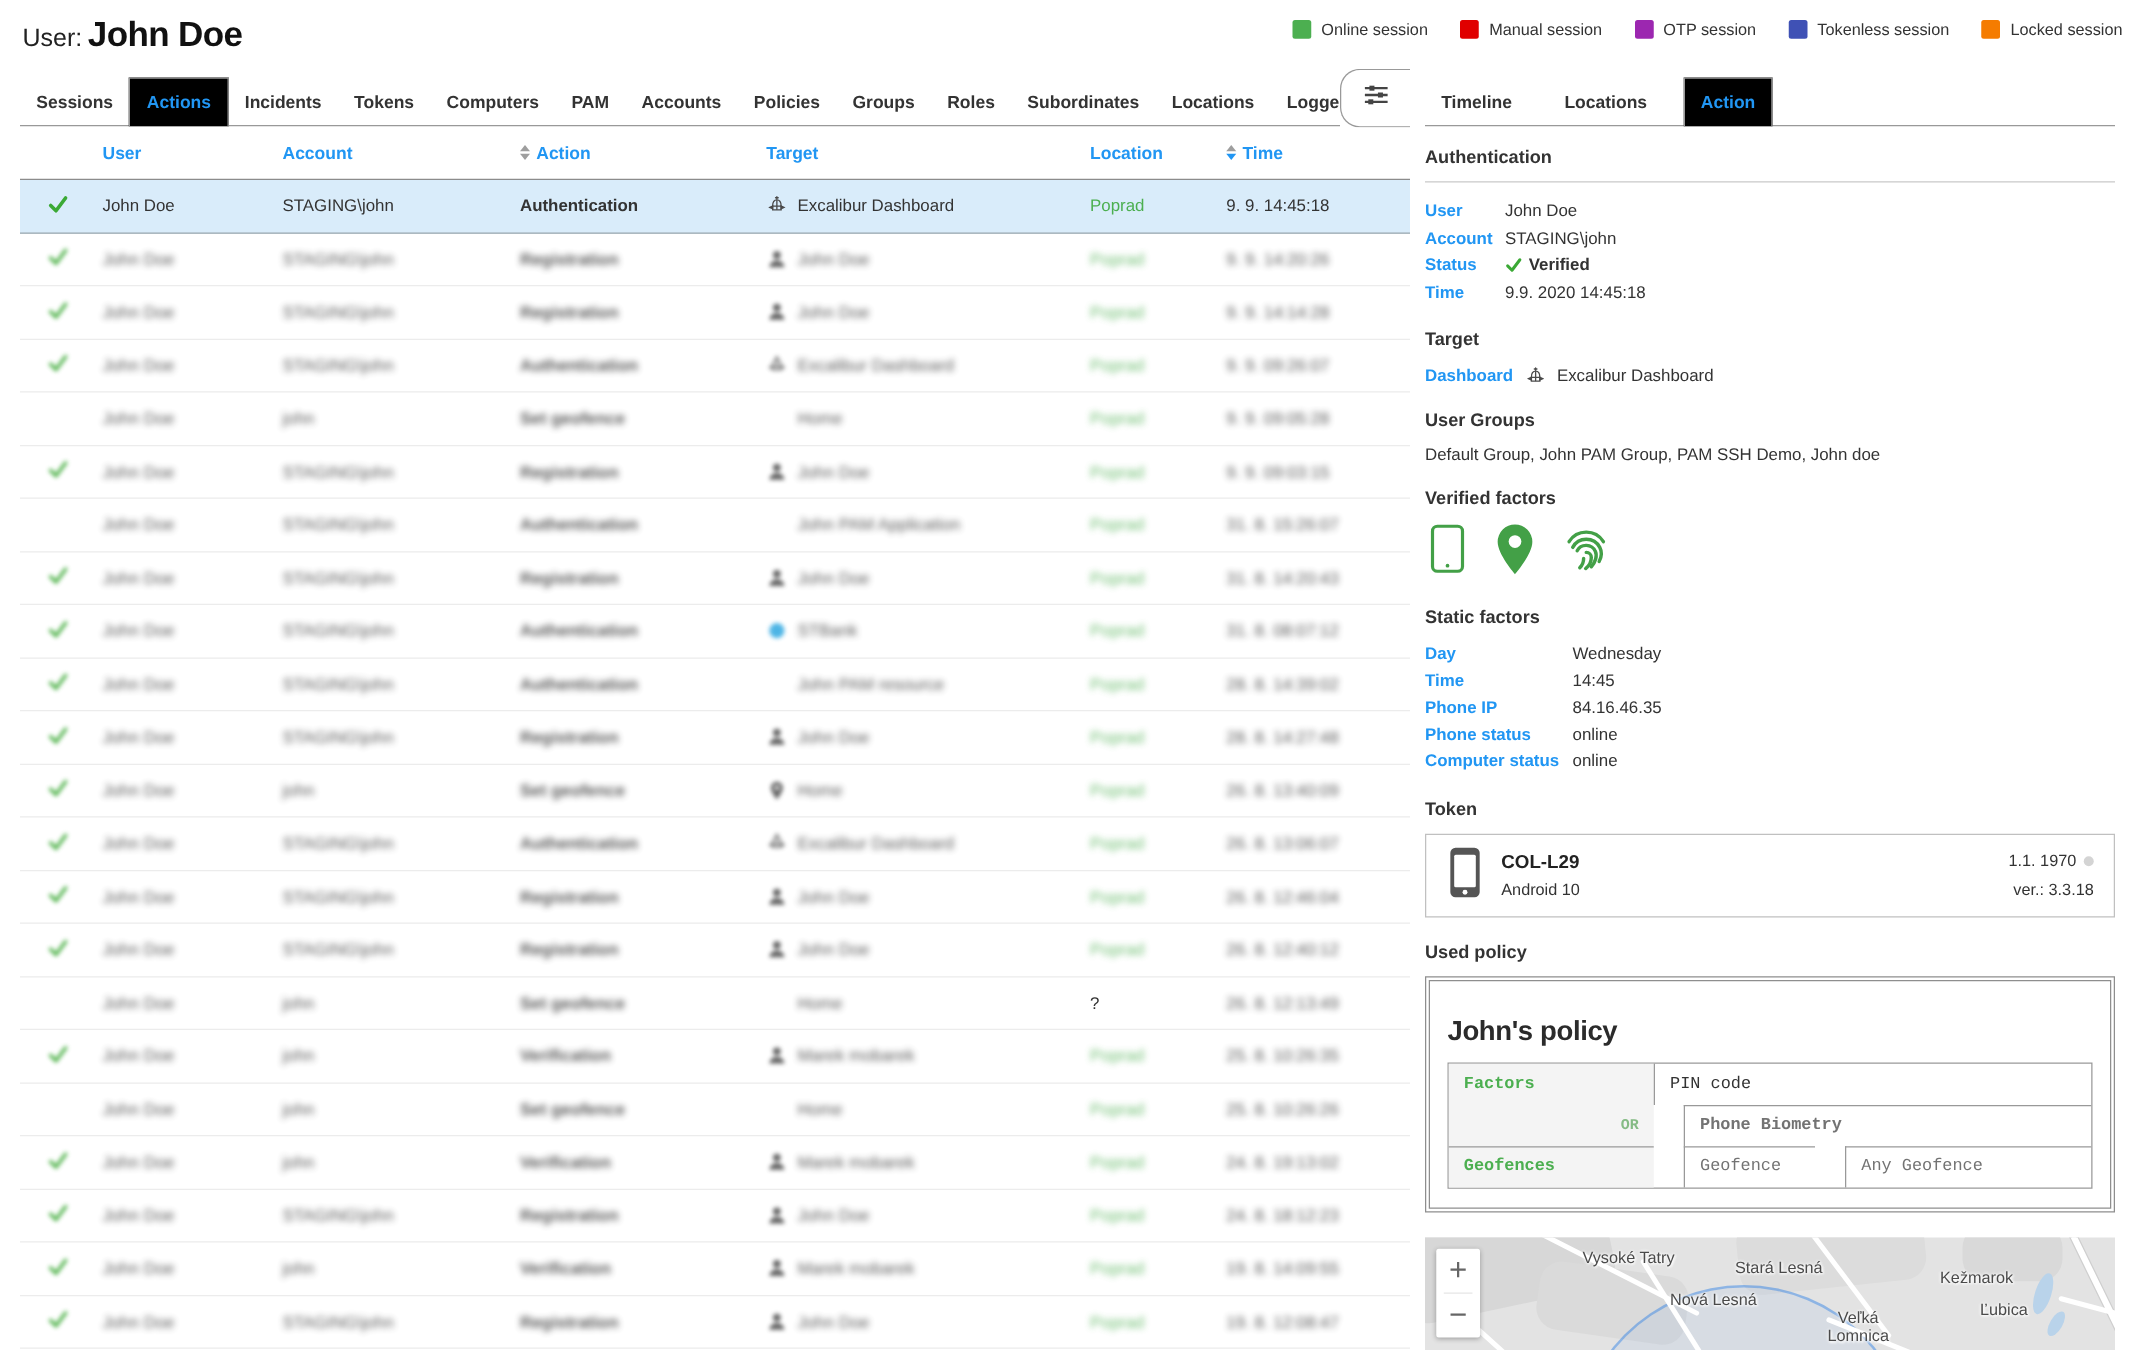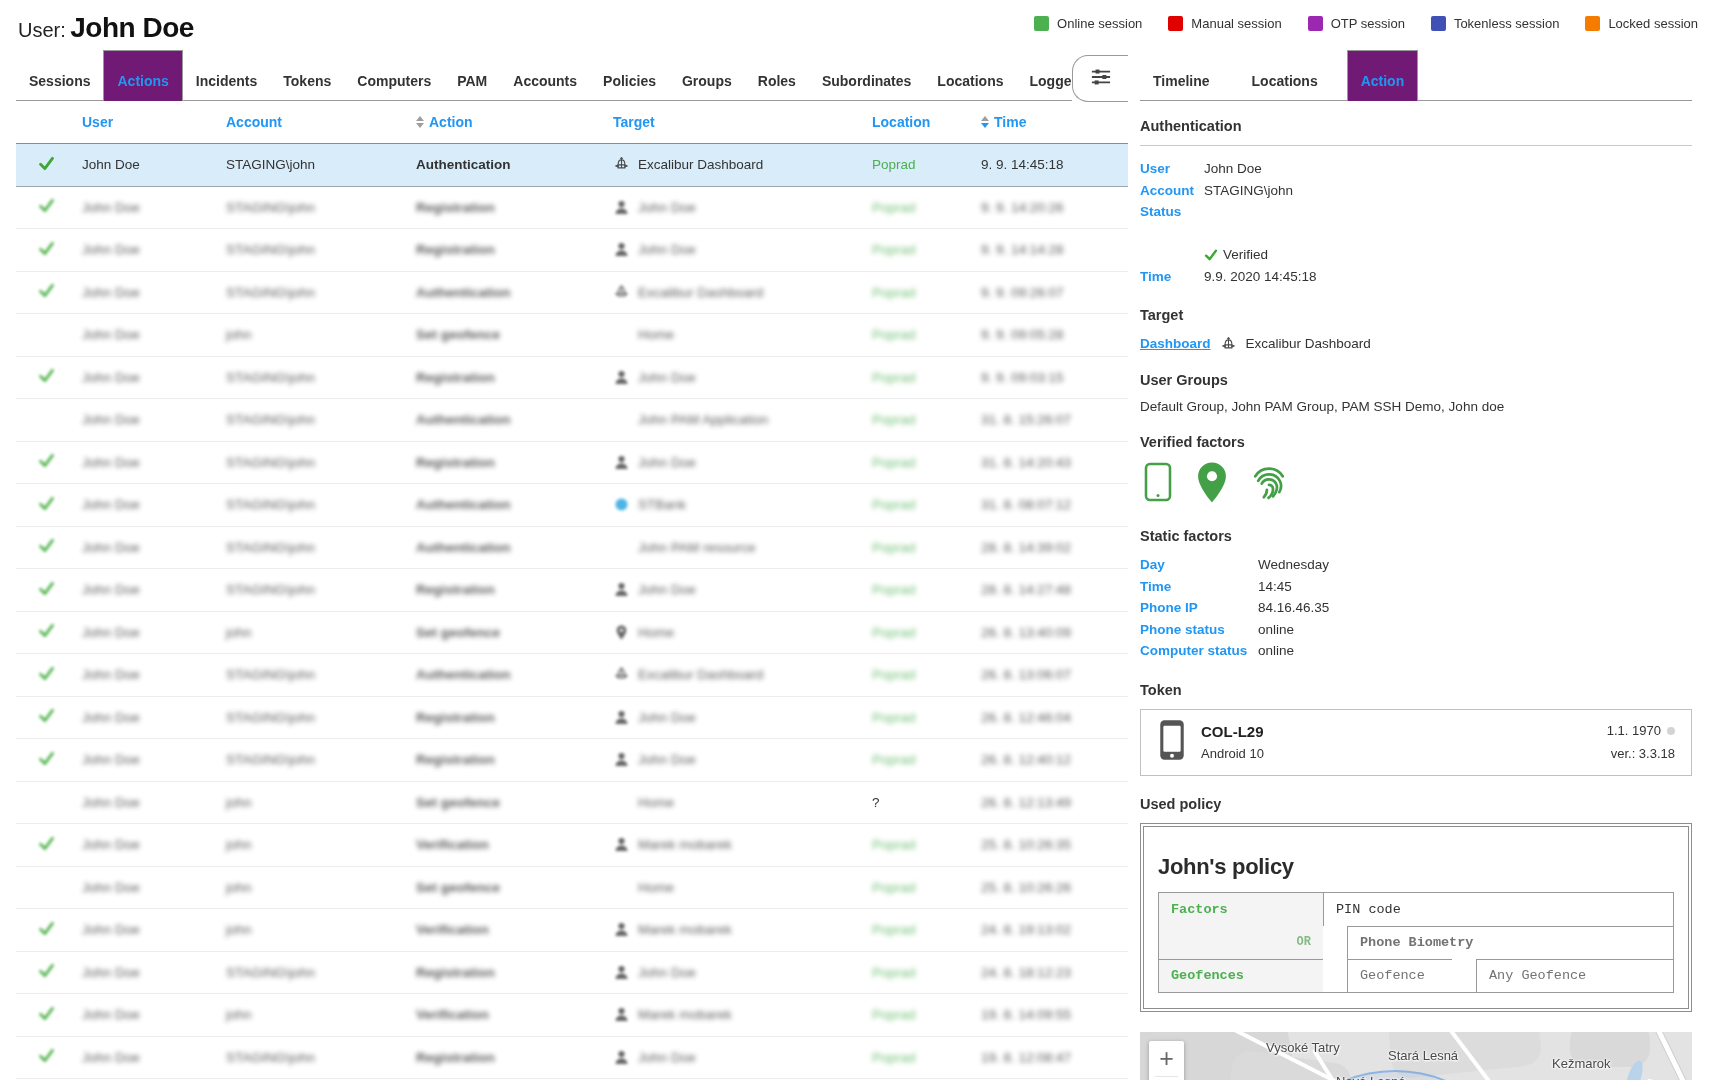--- a/index.html
+++ b/index.html
@@ -15,21 +15,21 @@
   .legend-item { display:flex; align-items:center; gap:8px; }
   .legend-swatch { width:15px; height:15px; border-radius:2px; }
   .legend-label { font-size:13px; color:#333; }
 
   
   .left-panel { position:absolute; left:16px; top:56px; width:1112px; }
   .tabbar { position:relative; height:45px; }
   .tabbar .bar-line { position:absolute; left:0; right:56px; bottom:0; border-bottom:1px solid #999; }
   .tabs { display:flex; height:45px; align-items:flex-end; }
   .tab { padding:10px 13px 12px; font-size:14px; font-weight:bold; color:#333; cursor:pointer; position:relative; }
-  .tab.active { color:#2196F3; background:#701a75; border:1px solid #999; border-bottom:none; padding-top:22px; z-index:2; }
+  .tab.active { color:#2196F3; background:#000000; border:1px solid #999; border-bottom:none; padding-top:10px; z-index:2; }
   .filter-tab { position:absolute; right:0; bottom:-1px; width:56px; height:47px;
     border:1px solid #999; border-right:none; border-radius:16px 0 0 16px; background:#fff;
     display:flex; align-items:center; justify-content:center; cursor:pointer; }
   .filter-tab svg { width:22px; height:20px; }
 
   
   .thead { display:flex; align-items:center; height:43px; border-bottom:1px solid #8c8c8c; }
   .hcell { font-size:14px; font-weight:bold; color:#2196F3; display:flex; align-items:center; }
   .c-icon { width:66px; padding-left:22px; flex:none; }
   .c-user { width:144px; flex:none; }
@@ -61,24 +61,24 @@
   .right-panel { position:absolute; left:1140px; top:56px; width:552px; }
   .dtabbar { position:relative; height:45px; border-bottom:1px solid #999; }
   .dtabs { display:flex; height:45px; align-items:flex-end;gap:16px; }
   .dsection { margin-top:20px; }
   .sec-h { font-size:14.5px; font-weight:bold; color:#333; }
   .auth-h { border-bottom:1px solid #c9c9c9; padding-bottom:11px; margin-bottom:12px; }
   .frow { display:flex; font-size:13.5px; line-height:21.5px; }
   .frow .flabel { width:64px; color:#2196F3; font-weight:bold; flex:none; }
   .frow .fvalue { color:#333; }
   .frow.wide .flabel { width:118px; }
-  .verified { color:#4CAF50; font-weight:normal; display:inline-flex; align-items:center; gap:5px;margin-top:43px; }
+  .verified { color:#4CAF50; font-weight:bold; display:inline-flex; align-items:center; gap:5px; }
   .verified svg { width:14px; height:14px; }
   .target-line { display:flex; align-items:center; gap:9px; margin-top:12px; font-size:13.5px; }
-  .dash-link { color:#2196F3; font-weight:bold; cursor:pointer;text-decoration:underline; }
+  .dash-link { color:#2196F3; font-weight:bold; cursor:pointer; }
   .target-line .ticon svg { width:19px; height:19px; }
   .groups-text { font-size:13.5px; margin-top:11px; color:#333; }
   .vf-icons { display:flex; gap:15px; margin-top:10px; align-items:center; }
   .vf-icons svg { width:42px; height:44px; }
   .vf-icons .ph svg { width:36px; height:44px; }
 
   .token-box { margin-top:11px; border:1px solid #c0c0c0; height:67px; display:flex; align-items:center; padding:0 16px; }
   .token-box .tk-phone svg { width:30px; height:42px; }
   .tk-main { margin-left:14px; }
   .tk-name { font-size:15px; font-weight:bold; color:#222; }

